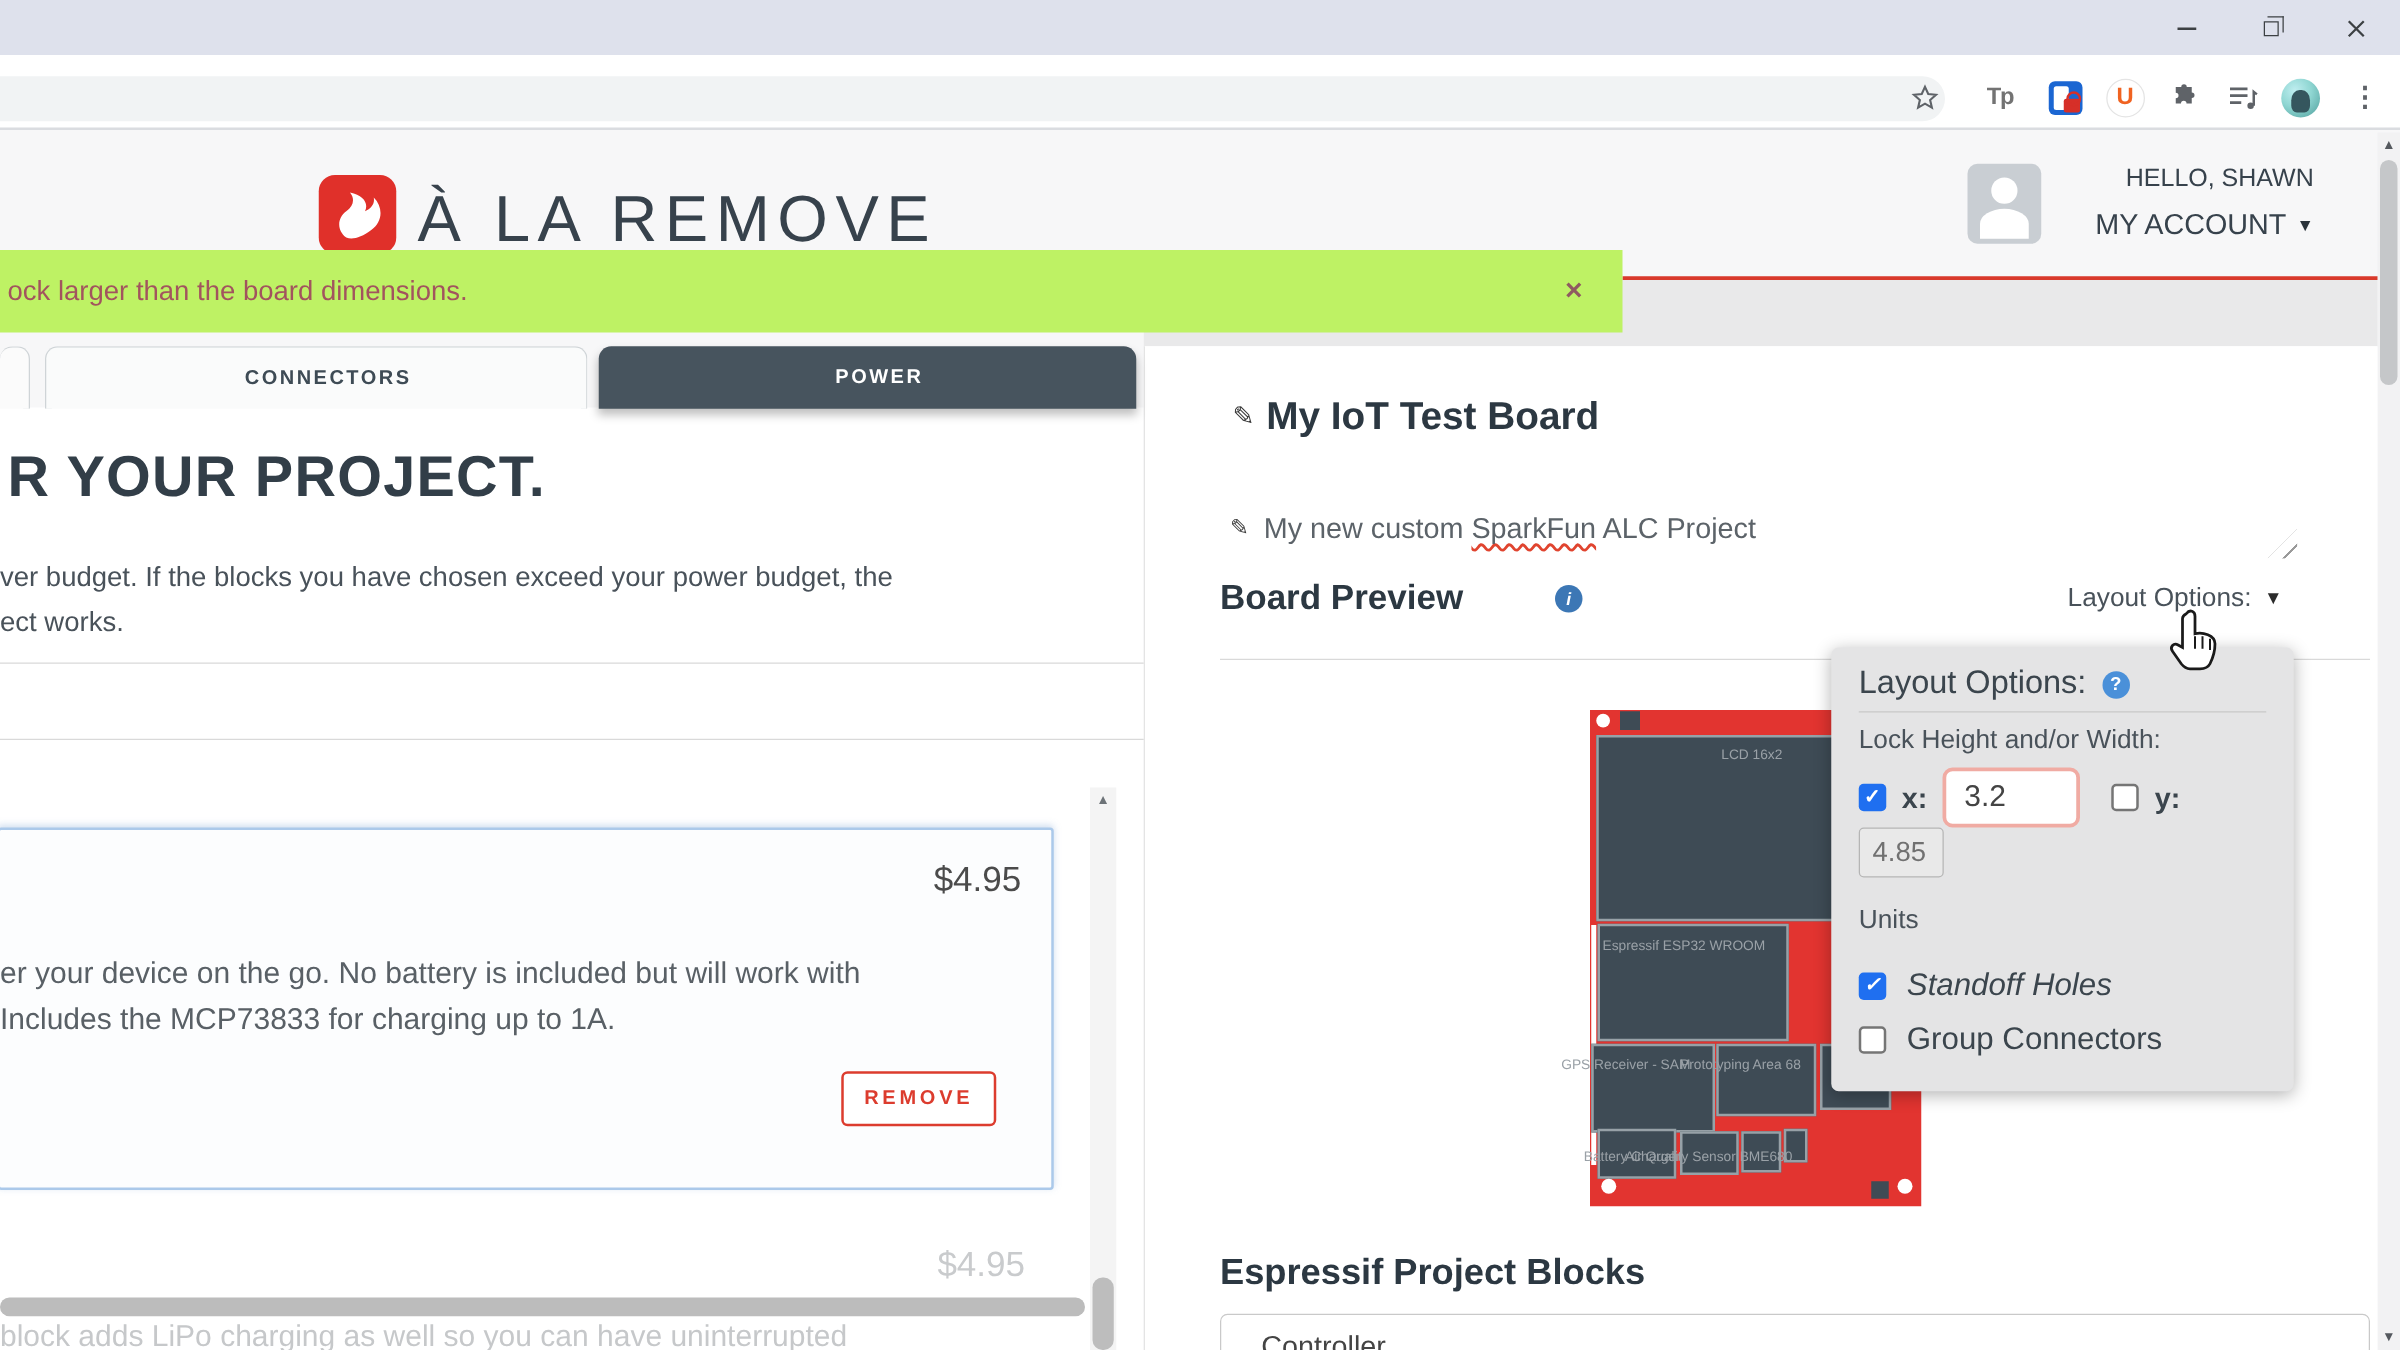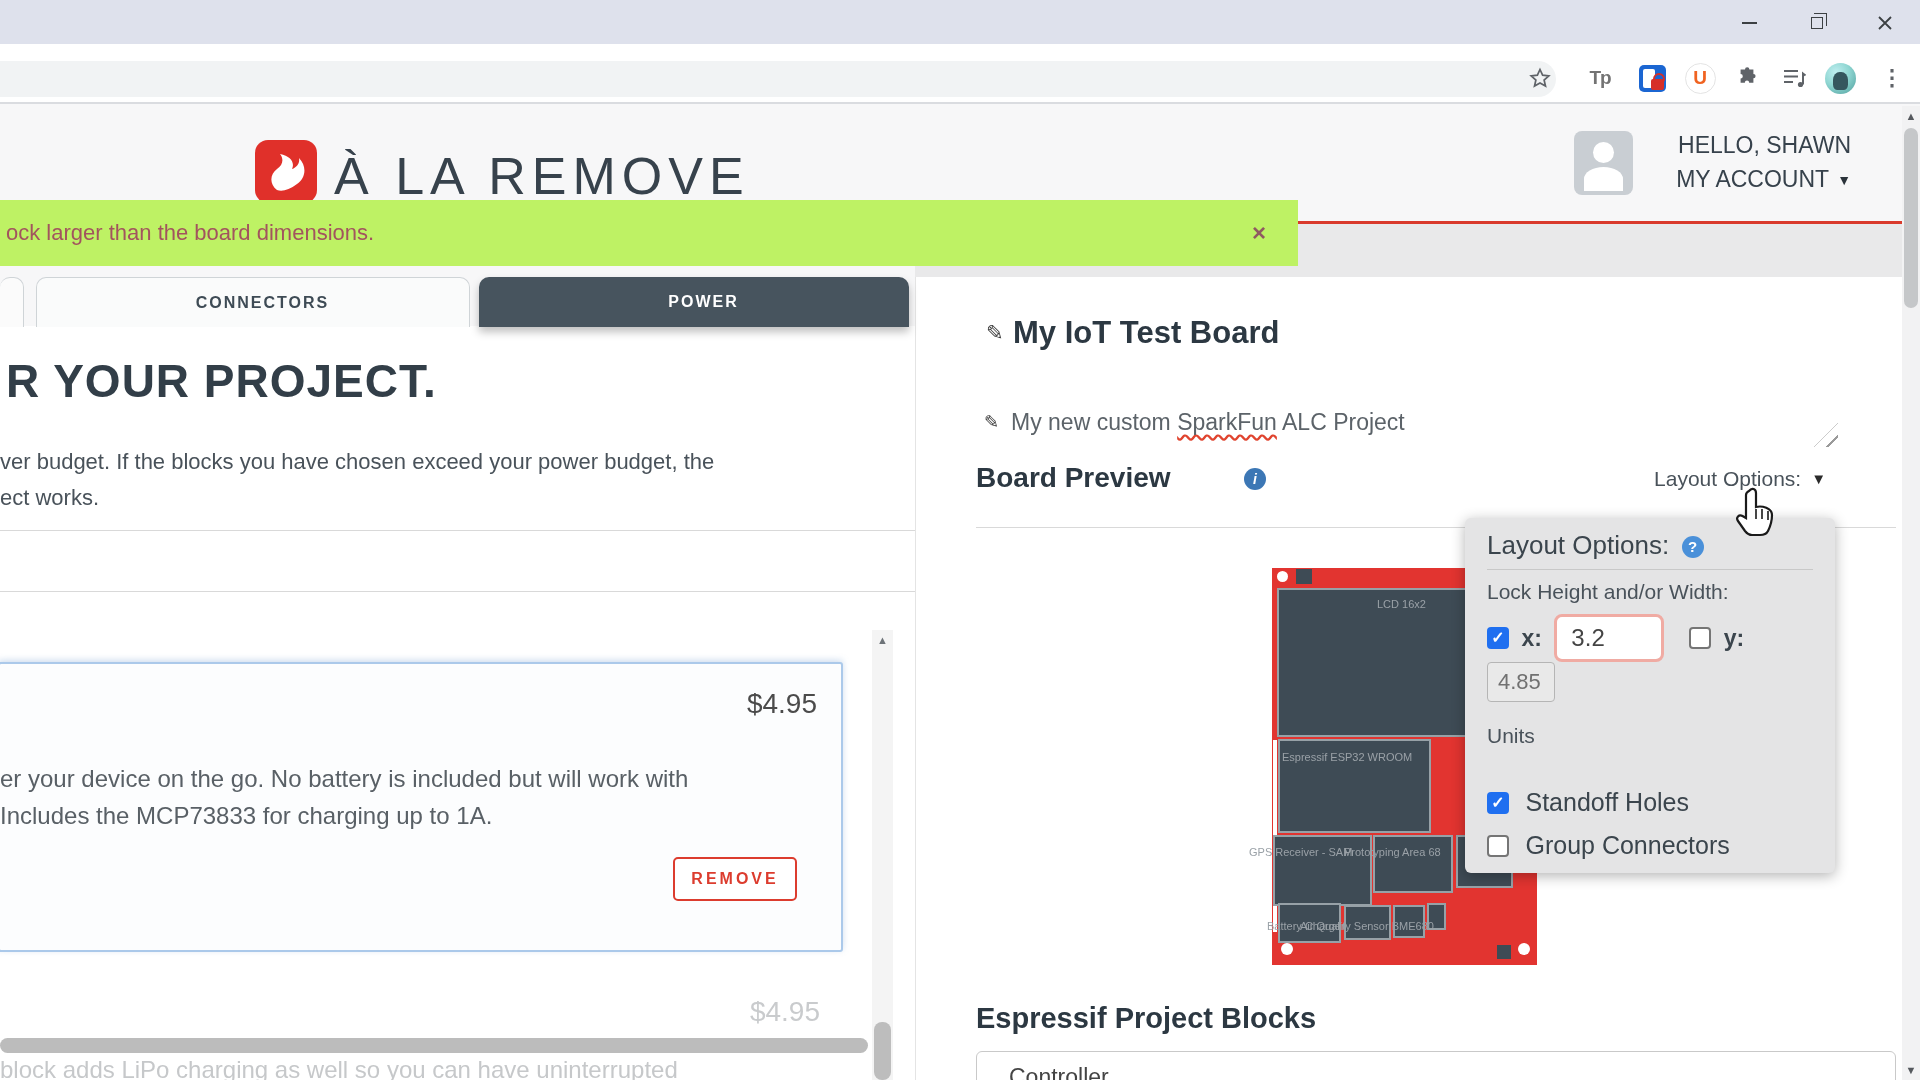--- a/index.html
+++ b/index.html
@@ -31,21 +31,21 @@
   .pagescroll .up { position:absolute; left:0; top:2px; width:18px; height:16px; color:#55595e; font-size:11px; text-align:center; line-height:16px; cursor:pointer;}
   .pagescroll .dn { position:absolute; left:0; bottom:2px; width:18px; height:16px; color:#55595e; font-size:11px; text-align:center; line-height:16px; cursor:pointer;}
   .pagescroll .thumb { position:absolute; left:2px; top:22px; width:14px; height:180px; background:#c5c7c9; border-radius:7px; cursor:pointer;}
 
   
   .logo-square { left:255px; top:140px; width:62px; height:63px; background:#e0302a; border-radius:13px; display:flex; align-items:center; justify-content:center;}
   .logo-text { left:334px; top:146px; font-size:52px; letter-spacing:6px; color:#37424c; font-weight:400;}
   .avatar-box { left:1574px; top:131px; width:59px; height:64px; background:#c9ced3; border-radius:8px; position:absolute; overflow:hidden; cursor:pointer;}
   .avatar-box .head { position:absolute; left:19px; top:11px; width:21px; height:21px; border-radius:50%; background:#fff;}
   .avatar-box .body { position:absolute; left:10px; top:36px; width:39px; height:24px; border-radius:50% 50% 0 0; background:#fff;}
-  .greet { left:1620px; top:132px; width:231px; text-align:right; font-size:23px; color:#37424c; font-weight:500;}
+  .greet { left:1620px; top:132px; width:231px; text-align:right; font-size:20px; color:#37424c; font-weight:500;}
   .account { left:1620px; top:166px; width:231px; text-align:right; font-size:23px; color:#37424c; font-weight:500; cursor:pointer;}
   .caret-dn { display:inline-block; font-size:14px; vertical-align:2px; margin-left:8px; color:#2b333b;}
 
   
   .alert { left:0; top:200px; width:1298px; height:66px; background:#bef264; }
   .alert-text { position:absolute; left:6px; top:20px; font-size:22px; color:#a2545e;}
   .alert-close { position:absolute; left:1244px; top:18px; width:30px; height:30px; color:#8f5a61; font-size:24px; font-weight:bold; text-align:center; line-height:30px; cursor:pointer;}
   .redline { left:1298px; top:221px; width:604px; height:3px; background:#d93a2c;}
   .graystrip { left:915px; top:224px; width:987px; height:53px; background:#e9e9ea; z-index:0;}
 
@@ -305,21 +305,21 @@
     <div>
       <span class="cbx on">✓</span>
       <span class="xy-label">x:</span>
       <input class="x-input" type="text" value="3.2" style="">
       <span style="display:inline-block; width:16px;"></span>
       <span class="cbx off"></span>
       <span class="xy-label">y:</span>
       <input class="y-input" type="text" disabled="" value="4.85" style="">
     </div>
     <div class="units-label">Units</div>
-    <div class="chk-row" style="margin-top:40px;">
+    <div class="chk-row" style="margin-top:26px;font-style:italic;">
       <span class="cbx on">✓</span>
       <span class="chk-lbl">Standoff Holes</span>
     </div>
     <div class="chk-row">
       <span class="cbx off"></span>
       <span class="chk-lbl">Group Connectors</span>
     </div>
   </div>
 
   <div class="abs cursor-hand">

